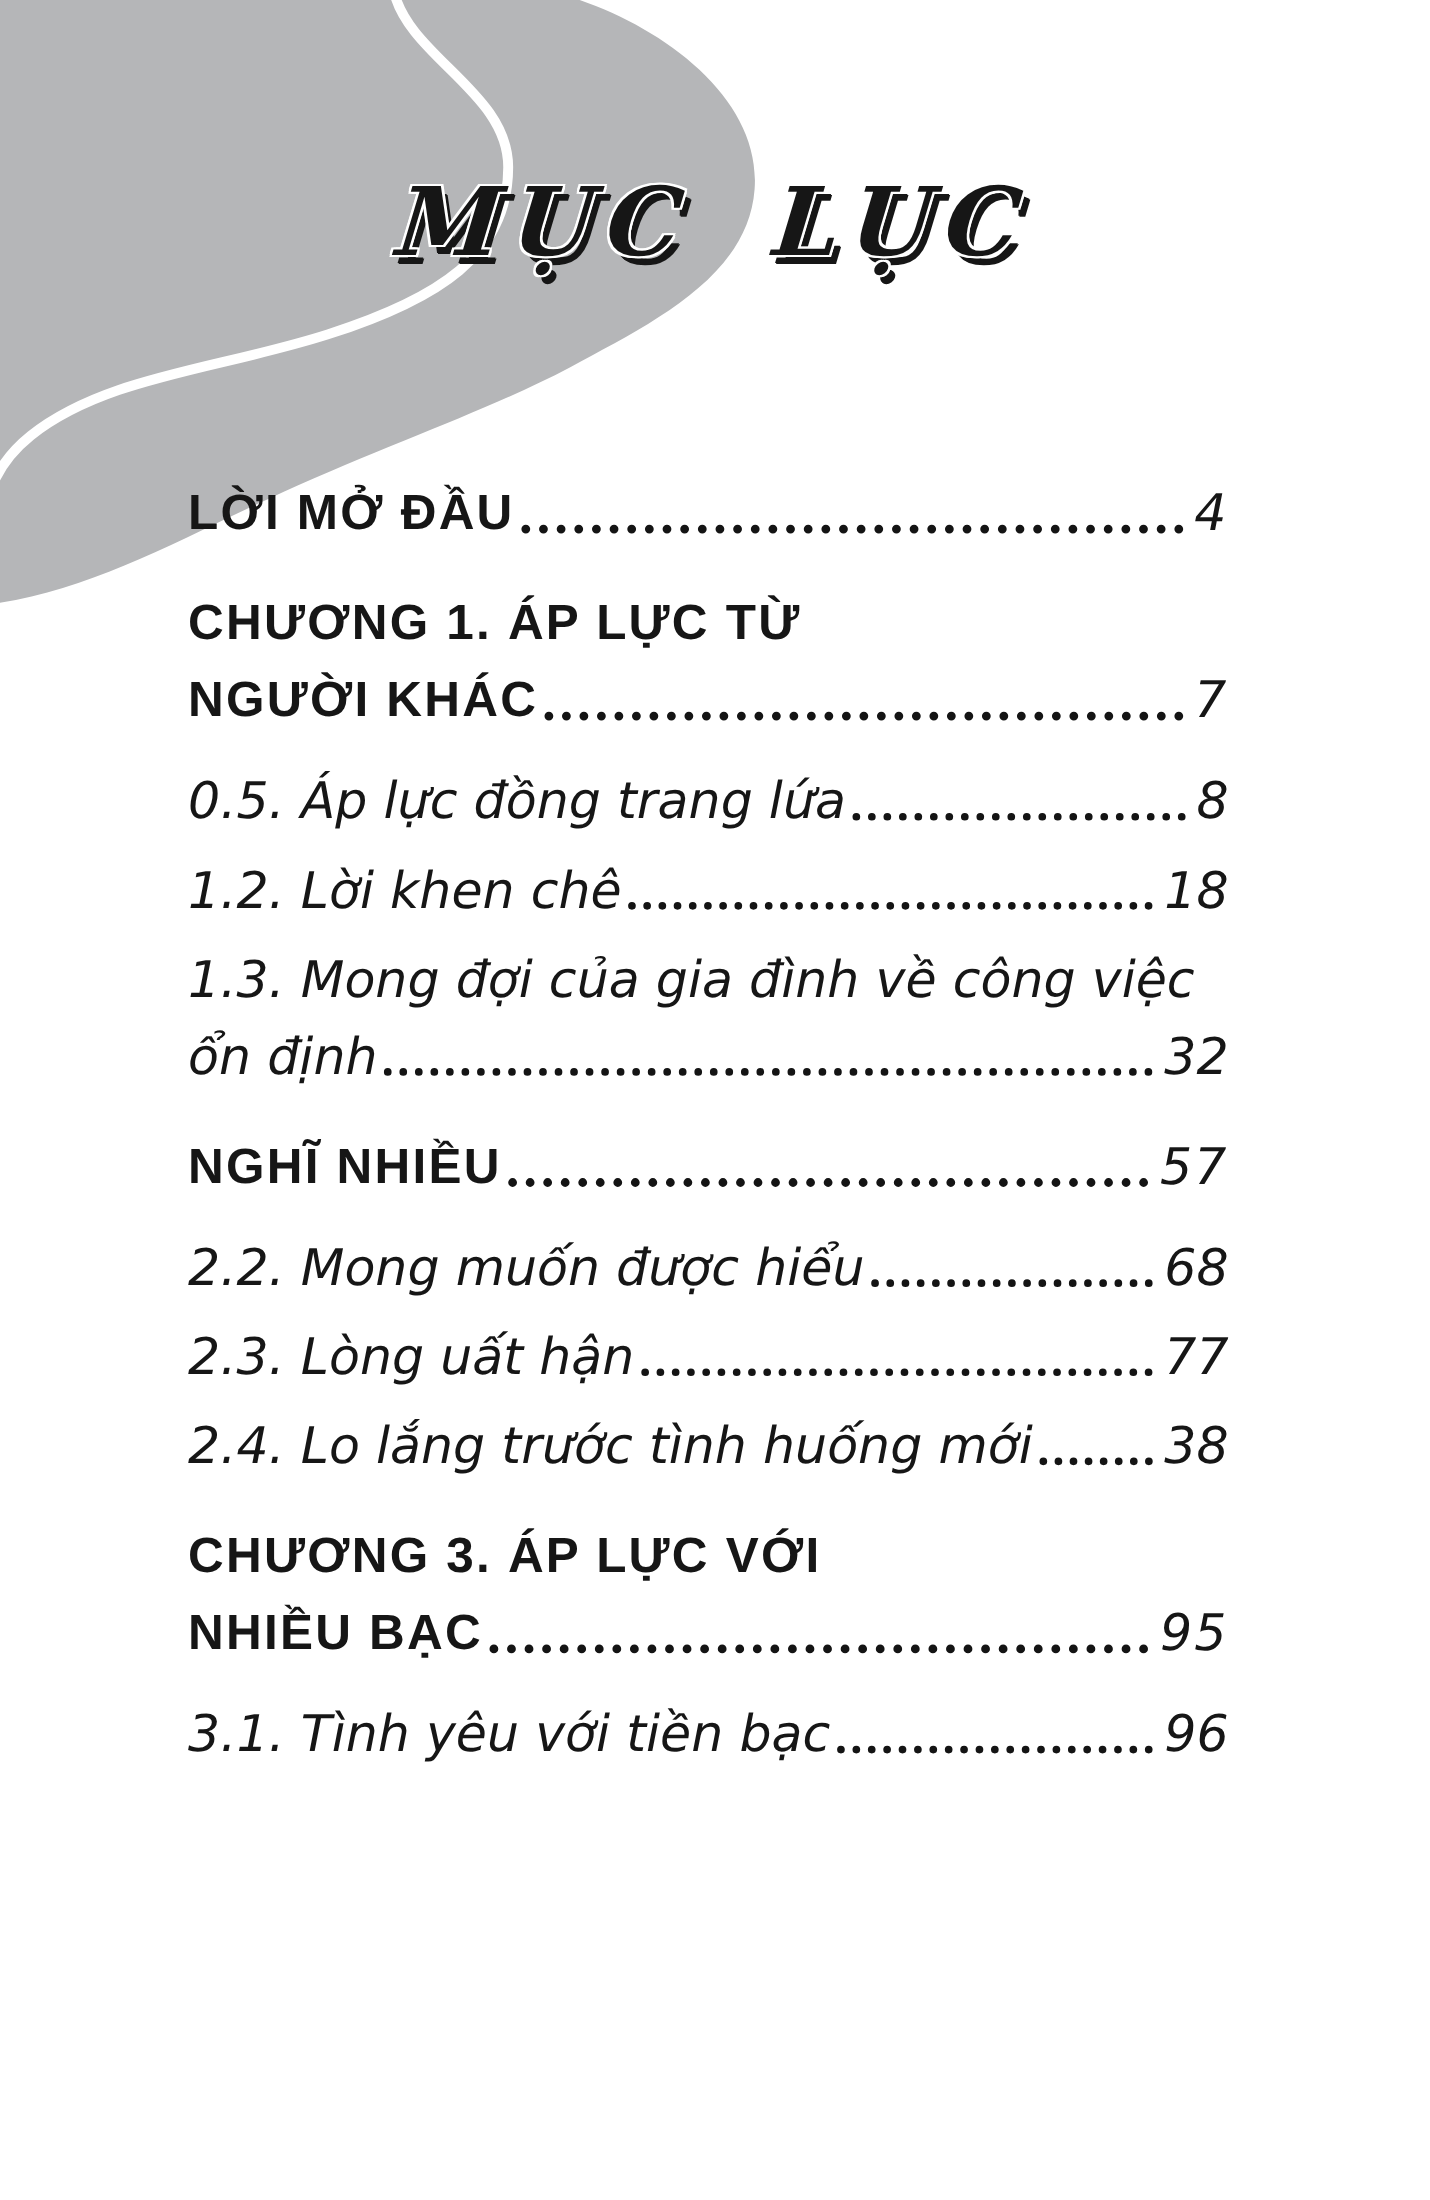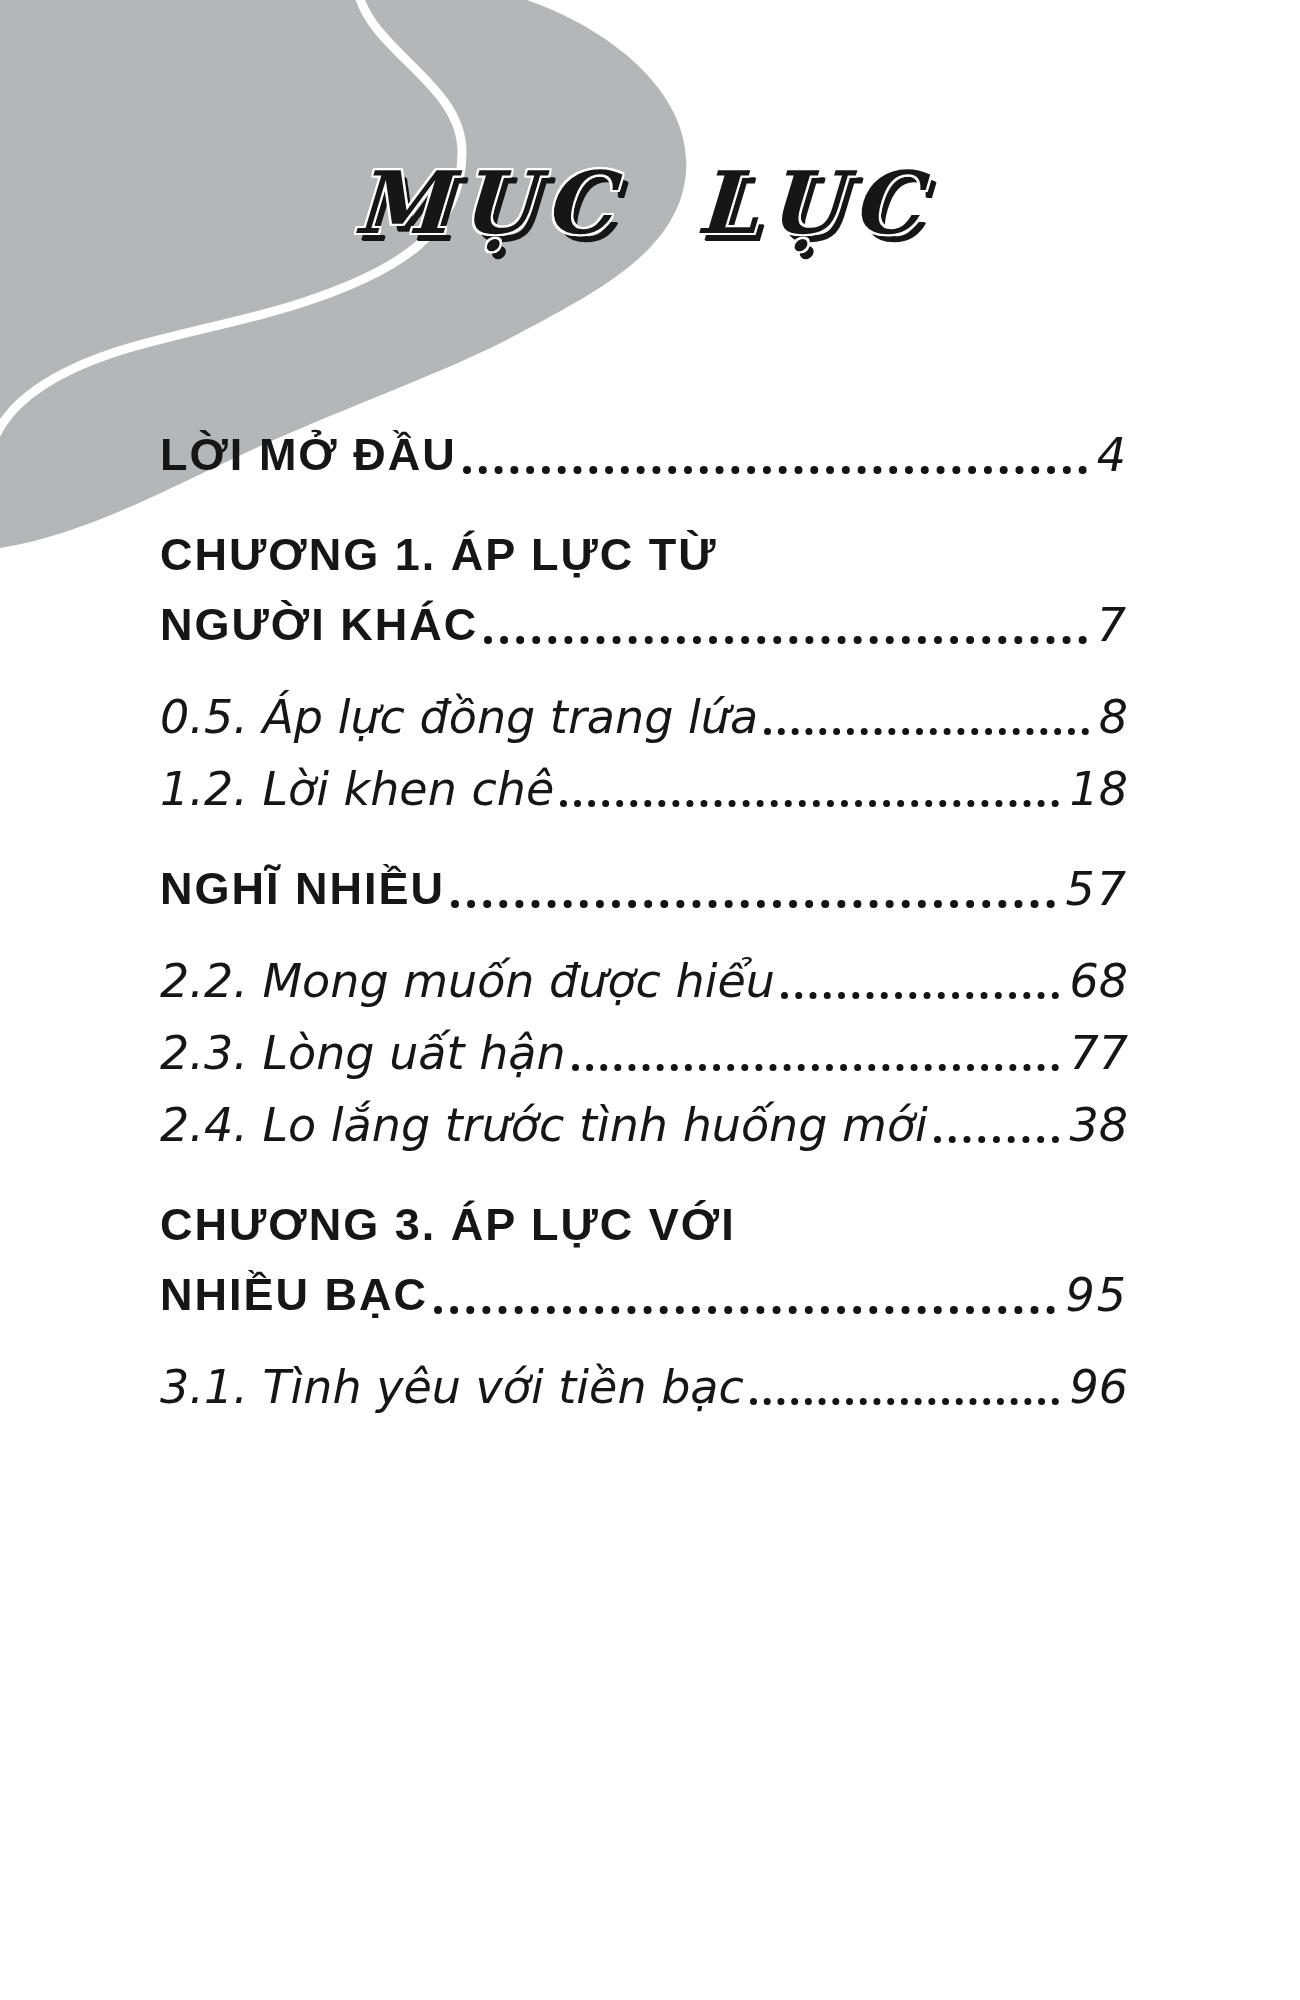--- a/index.html
+++ b/index.html
@@ -45,21 +45,21 @@
       7px 8px 0 #161616, 6px 7px 0 #161616;
     margin: 0;
   }
   .toc {
     position: absolute;
     top: 420px;
     left: 160px;
     right: 172px;
     color: #161616;
   }
-  .entry { margin: 0; }
+  .entry { margin: 11px; }
   .entry .row {
     display: flex;
     align-items: flex-end;
     line-height: 70px;
     white-space: nowrap;
   }
   .entry .label { flex: 0 0 auto; }
   .entry .leader {
     flex: 1 1 auto;
     min-width: 24px;
@@ -144,20 +144,30 @@
           <span class="page">8</span>
         </div>
       </div>
       <div class="entry section">
         <div class="row">
           <span class="label">1.2. Lời khen chê</span>
           <span class="leader"></span>
           <span class="page">18</span>
         </div>
       </div>
+      <div class="entry section">
+        <div class="row">
+          <span class="label">1.3. Mong đợi của gia đình về công việc</span>
+        </div>
+        <div class="row">
+          <span class="label">ổn định</span>
+          <span class="leader"></span>
+          <span class="page">32</span>
+        </div>
+      </div>
       <div class="entry chapter">
         <div class="row">
           <span class="label">NGHĨ NHIỀU</span>
           <span class="leader"></span>
           <span class="page">57</span>
         </div>
       </div>
       <div class="entry section">
         <div class="row">
           <span class="label">2.2. Mong muốn được hiểu</span>

